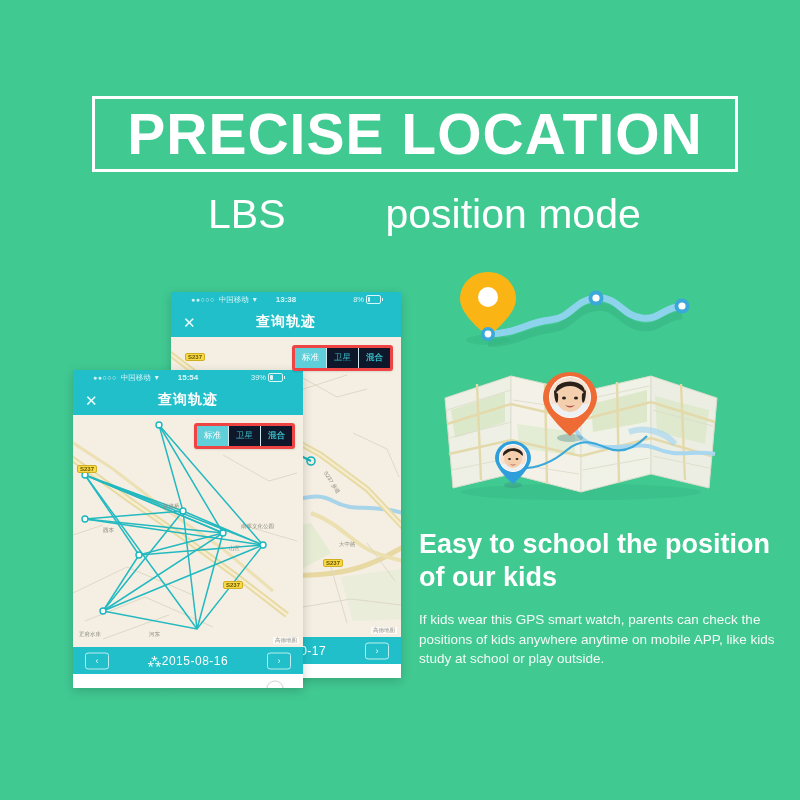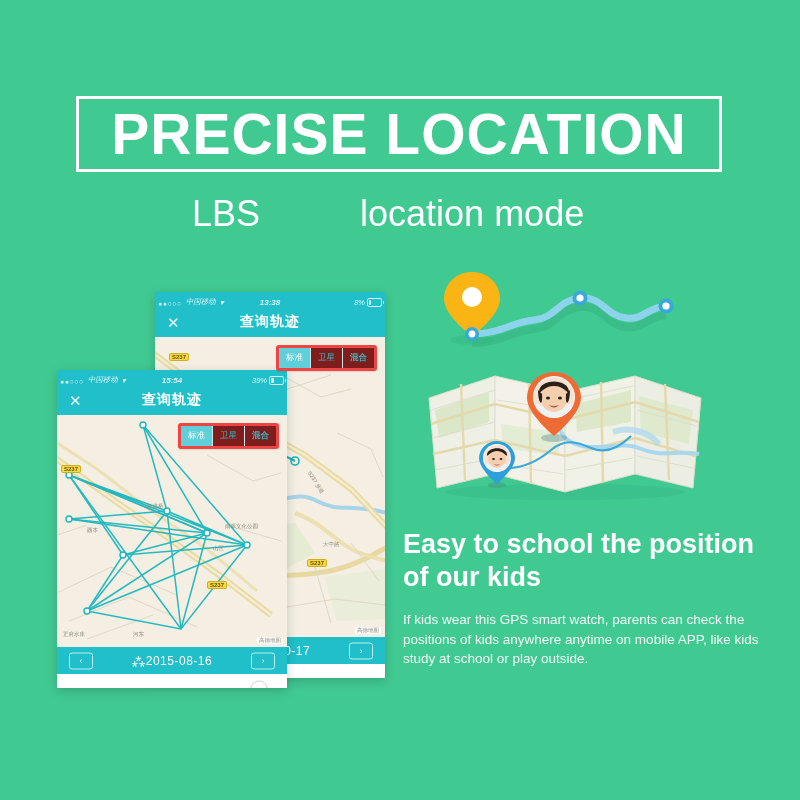--- a/index.html
+++ b/index.html
@@ -2,54 +2,54 @@
 <html><head>
 <meta charset="utf-8">
 <style>
   html,body{margin:0;padding:0;}
   body{
     width:800px;height:800px;overflow:hidden;
     background:#41c992;
     font-family:"Liberation Sans", sans-serif;
     position:relative;
   }
-  .stage{position:absolute;inset:0;}
+  .stage{position:absolute;inset:0;margin-left:16px;}
 
   
   .title-box{
     position:absolute;left:76px;top:96px;width:646px;height:76px;
     border:3px solid #ffffff;box-sizing:border-box;
   }
   .title-text{
     position:absolute;left:0;top:0;width:100%;height:100%;
     display:flex;align-items:center;justify-content:center;
     color:#fff;font-weight:bold;font-size:57px;letter-spacing:1px;
     white-space:nowrap;
   }
   .subtitle{
     position:absolute;left:76px;top:186px;width:646px;height:56px;
     display:flex;align-items:center;color:#ffffff;
-    font-size:36px;font-weight:300;
+    font-size:41px;font-weight:300;
   }
   .sub-a{margin-left:116px;}
   .sub-b{margin-left:100px;}
 
   
   .phone{
     position:absolute;background:#ffffff;
     box-shadow:0 3px 10px rgba(0,0,0,.18);
     overflow:hidden;
   }
   .phone-back{left:155px;top:292px;width:230px;height:386px;}
   .phone-front{left:57px;top:370px;width:230px;height:318px;}
 
   .statusbar{
     height:15px;background:#20bfc9;color:#d9f6f8;
-    display:flex;align-items:flex-end;font-size:8px;padding:0 3px;
-    box-sizing:border-box;position:relative;font-style:italic;
+    display:flex;align-items:center;font-size:8px;padding:0 20px;
+    box-sizing:border-box;position:relative;
   }
   .sb-dots{letter-spacing:.5px;font-size:7px;opacity:.95;}
   .sb-carrier{margin-left:4px;font-size:7.5px;}
   .sb-wifi{margin-left:4px;font-size:8px;}
   .sb-time{position:absolute;left:0;right:0;text-align:center;font-size:8px;font-weight:bold;}
   .sb-batt{margin-left:auto;display:flex;align-items:center;gap:2px;font-size:7.5px;z-index:2;}
   .batt-shell{width:13px;height:7px;border:1px solid #d9f6f8;border-radius:2px;position:relative;}
   .batt-shell:after{content:"";position:absolute;right:-3px;top:2px;width:1.5px;height:3px;background:#d9f6f8;}
   .batt-fill{position:absolute;left:1px;top:1px;bottom:1px;background:#d9f6f8;border-radius:1px;}
 
@@ -63,21 +63,21 @@
   .maparea{position:relative;background:#f4efe2;overflow:hidden;}
   .phone-back .maparea{height:300px;}
   .phone-front .maparea{height:232px;}
 
   .maptypes{
     position:absolute;right:8px;top:8px;display:flex;
     border:3px solid #ef4444;border-radius:3px;overflow:hidden;
     background:#ffffff;z-index:6;box-shadow:0 1px 2px rgba(0,0,0,.1);
   }
   .mt{
-    font-size:8.5px;padding:4px 7px;color:#35b9c4;background:#7f1d1d;
+    font-size:8.5px;padding:4px 7px;color:#35b9c4;background:#0f172a;
     border-right:1px solid #cfe9ec;
   }
   .mt:last-child{border-right:none;font-weight:bold;}
   .mt.active{background:#5fd0da;color:#ffffff;}
 
   .datebar{
     height:27px;background:#20bfc9;color:#ffffff;
     display:flex;align-items:center;justify-content:center;position:relative;
   }
   .date-txt{font-size:12px;letter-spacing:.5px;}
@@ -129,21 +129,21 @@
 </head>
 <body>
 
 <div class="stage">
 
   <div class="title-box">
     <div class="title-text">PRECISE LOCATION</div>
   </div>
   <div class="subtitle">
     <span class="sub-a">LBS</span>
-    <span class="sub-b">location mode</span>
+    <span class="sub-b">position mode</span>
   </div>
 
   <div class="phone phone-back">
     <div class="statusbar">
       <span class="sb-dots">●●○○○</span>
       <span class="sb-carrier">中国移动</span>
       <span class="sb-wifi">▾</span>
       <span class="sb-time">13:38</span>
       <span class="sb-batt">
         <span>8%</span>

